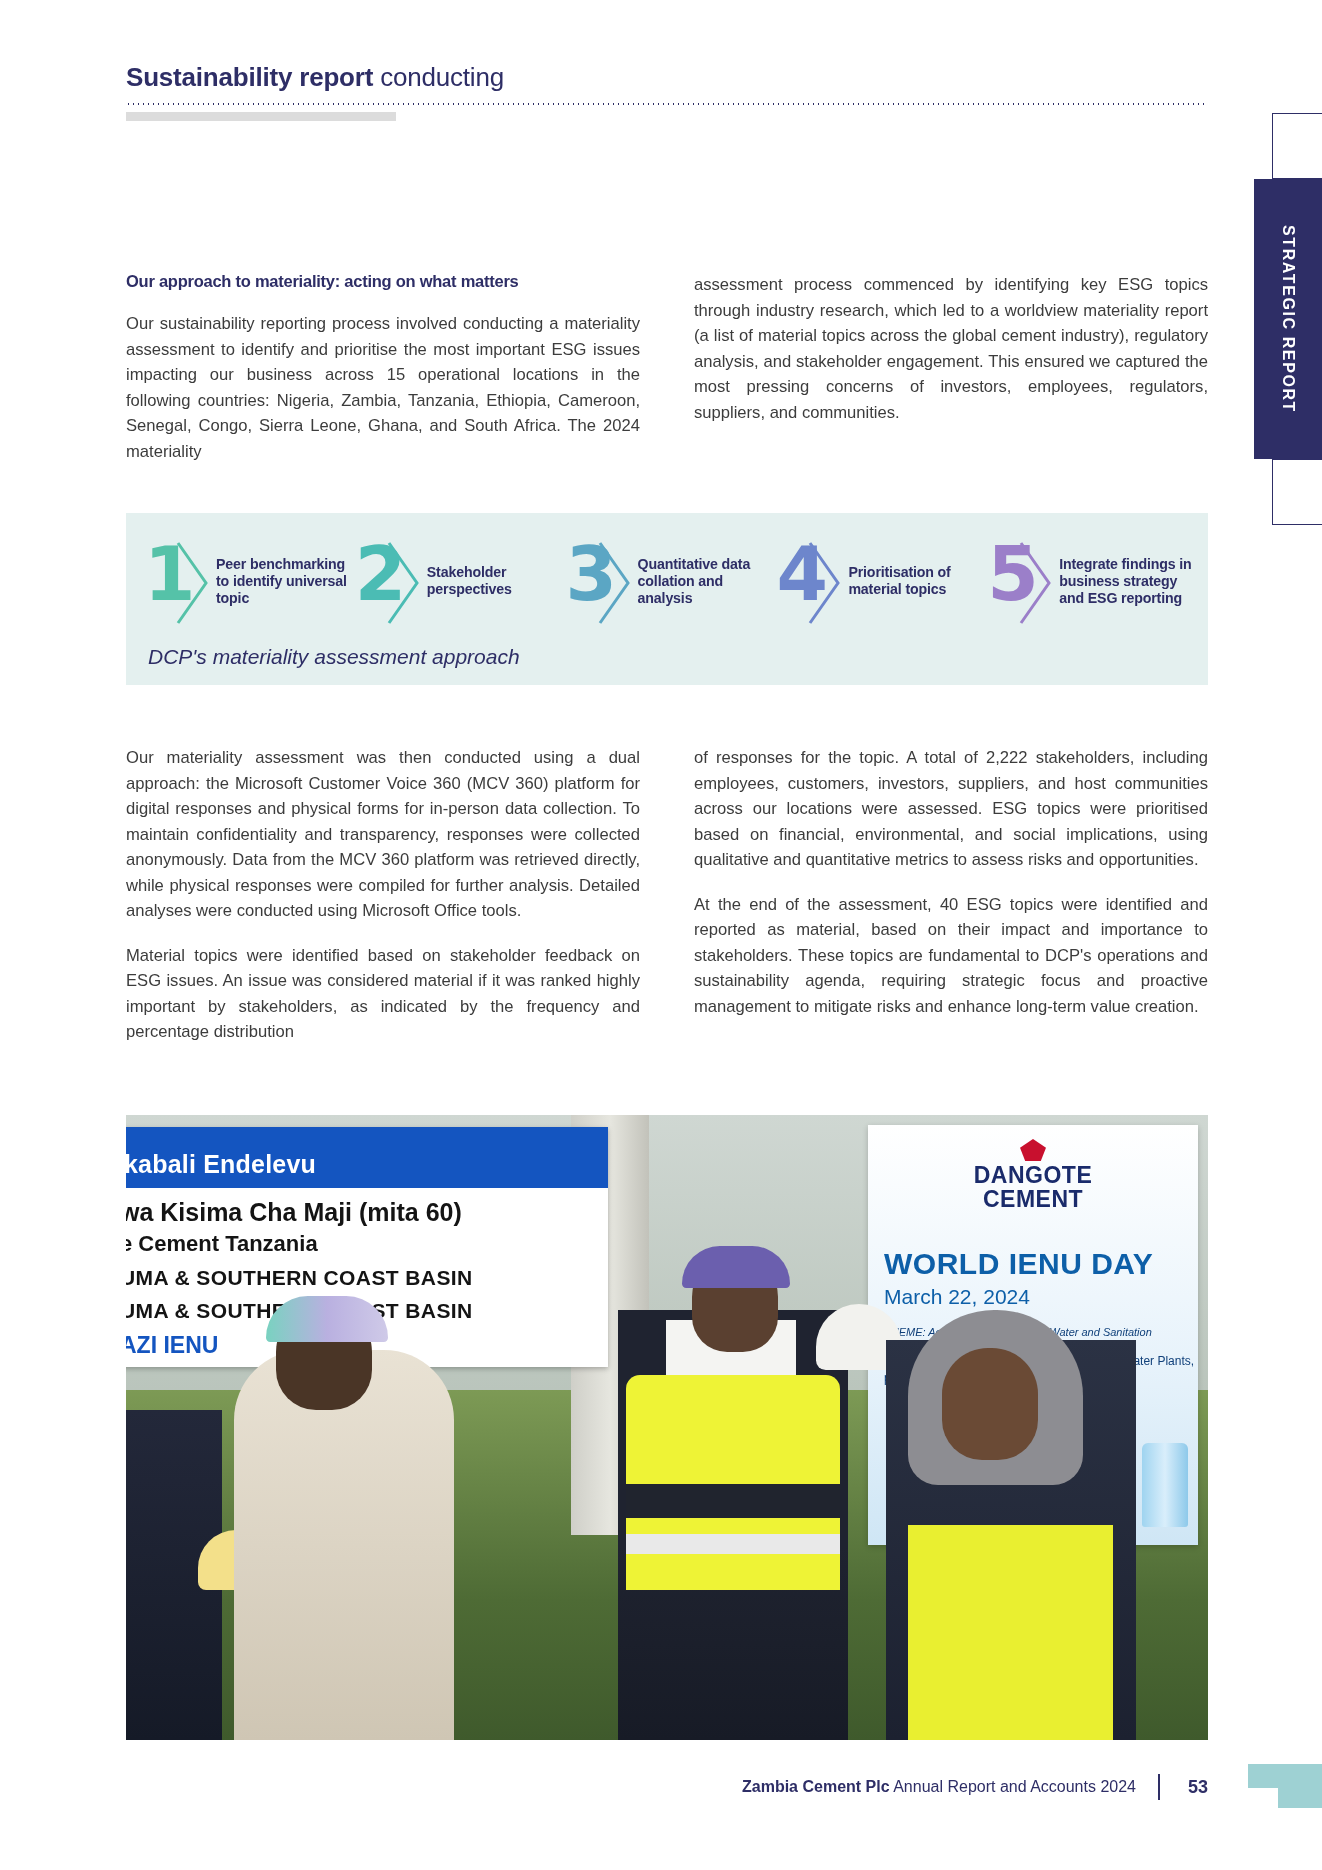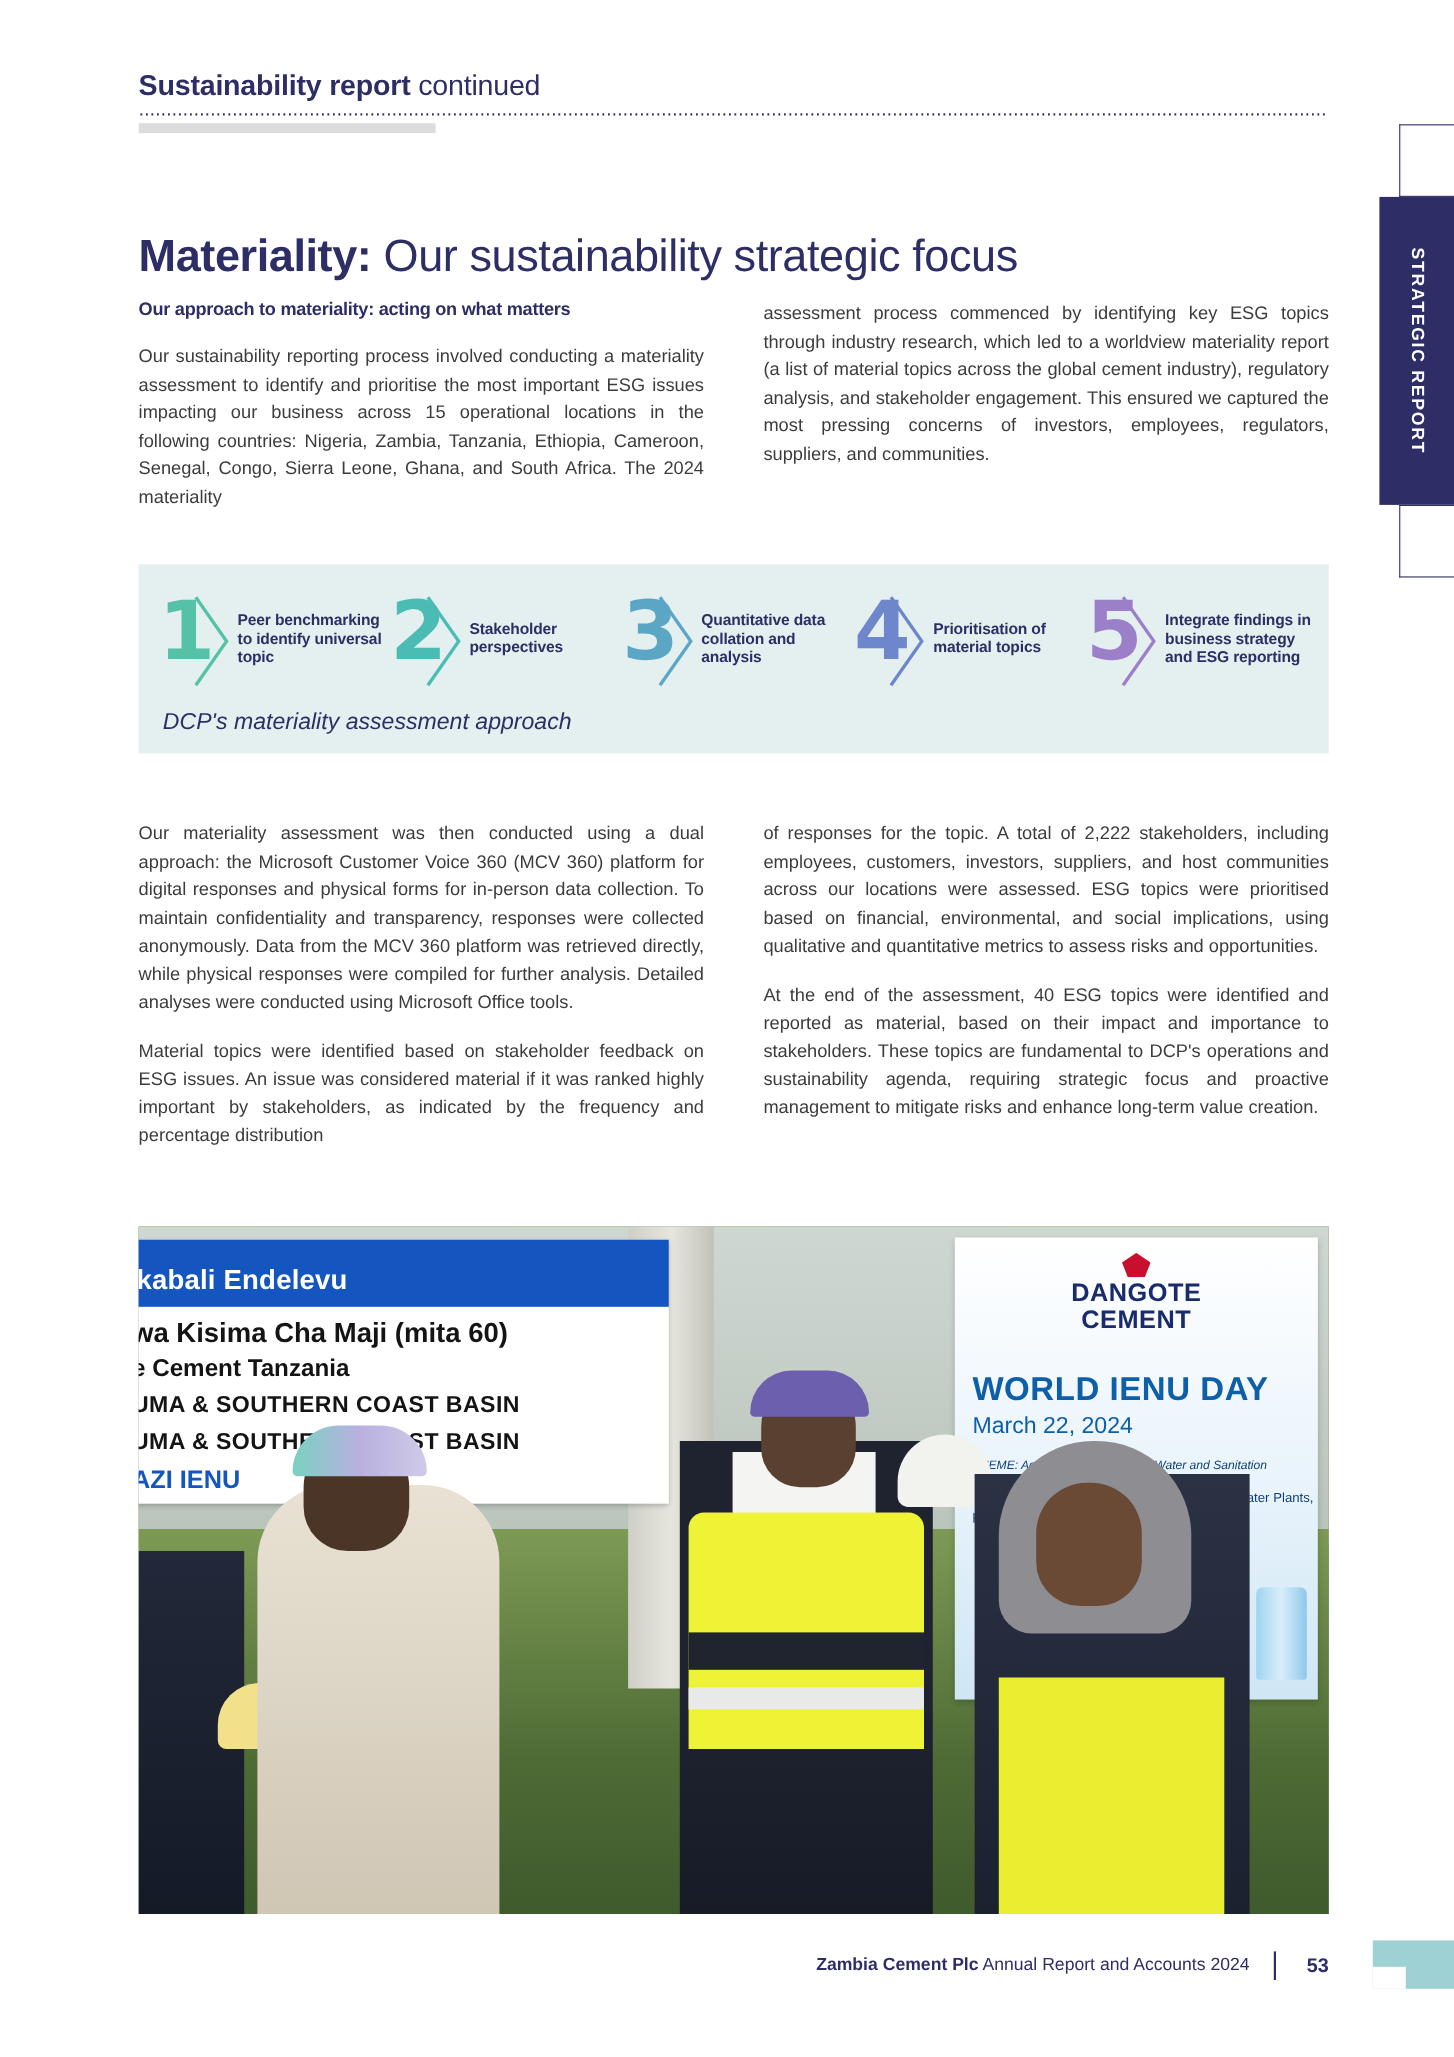--- a/index.html
+++ b/index.html
@@ -426,29 +426,26 @@
   .side-box-top { top: 113px; height: 66px; }
   .side-box-bot { top: 459px; height: 66px; }
 </style>
 </head>
 <body>
 
 <div class="page">
 
   <div class="running-header">
     <div class="rh-title">
-      <span class="rh-bold">Sustainability report</span><span class="rh-light"> continued</span>
+      <span class="rh-bold">Sustainability report</span><span class="rh-light"> conducting</span>
     </div>
     <div class="rh-dotted"></div>
     <div class="rh-greybar"></div>
   </div>
 
-  <h1 class="main-title">
-    <span class="mt-strong">Materiality:</span><span class="mt-regular"> Our sustainability strategic focus</span>
-  </h1>
 
   <div class="columns">
     <div class="col col-left">
       <h2 class="subhead">Our approach to materiality: acting on what matters</h2>
       <p class="body">Our sustainability reporting process involved conducting a materiality assessment to identify and prioritise the most important ESG issues impacting our business across 15 operational locations in the following countries: Nigeria, Zambia, Tanzania, Ethiopia, Cameroon, Senegal, Congo, Sierra Leone, Ghana, and South Africa. The 2024 materiality</p>
     </div>
     <div class="col col-right">
       <p class="body">assessment process commenced by identifying key ESG topics through industry research, which led to a worldview materiality report (a list of material topics across the global cement industry), regulatory analysis, and stakeholder engagement. This ensured we captured the most pressing concerns of investors, employees, regulators, suppliers, and communities.</p>
     </div>
   </div>

